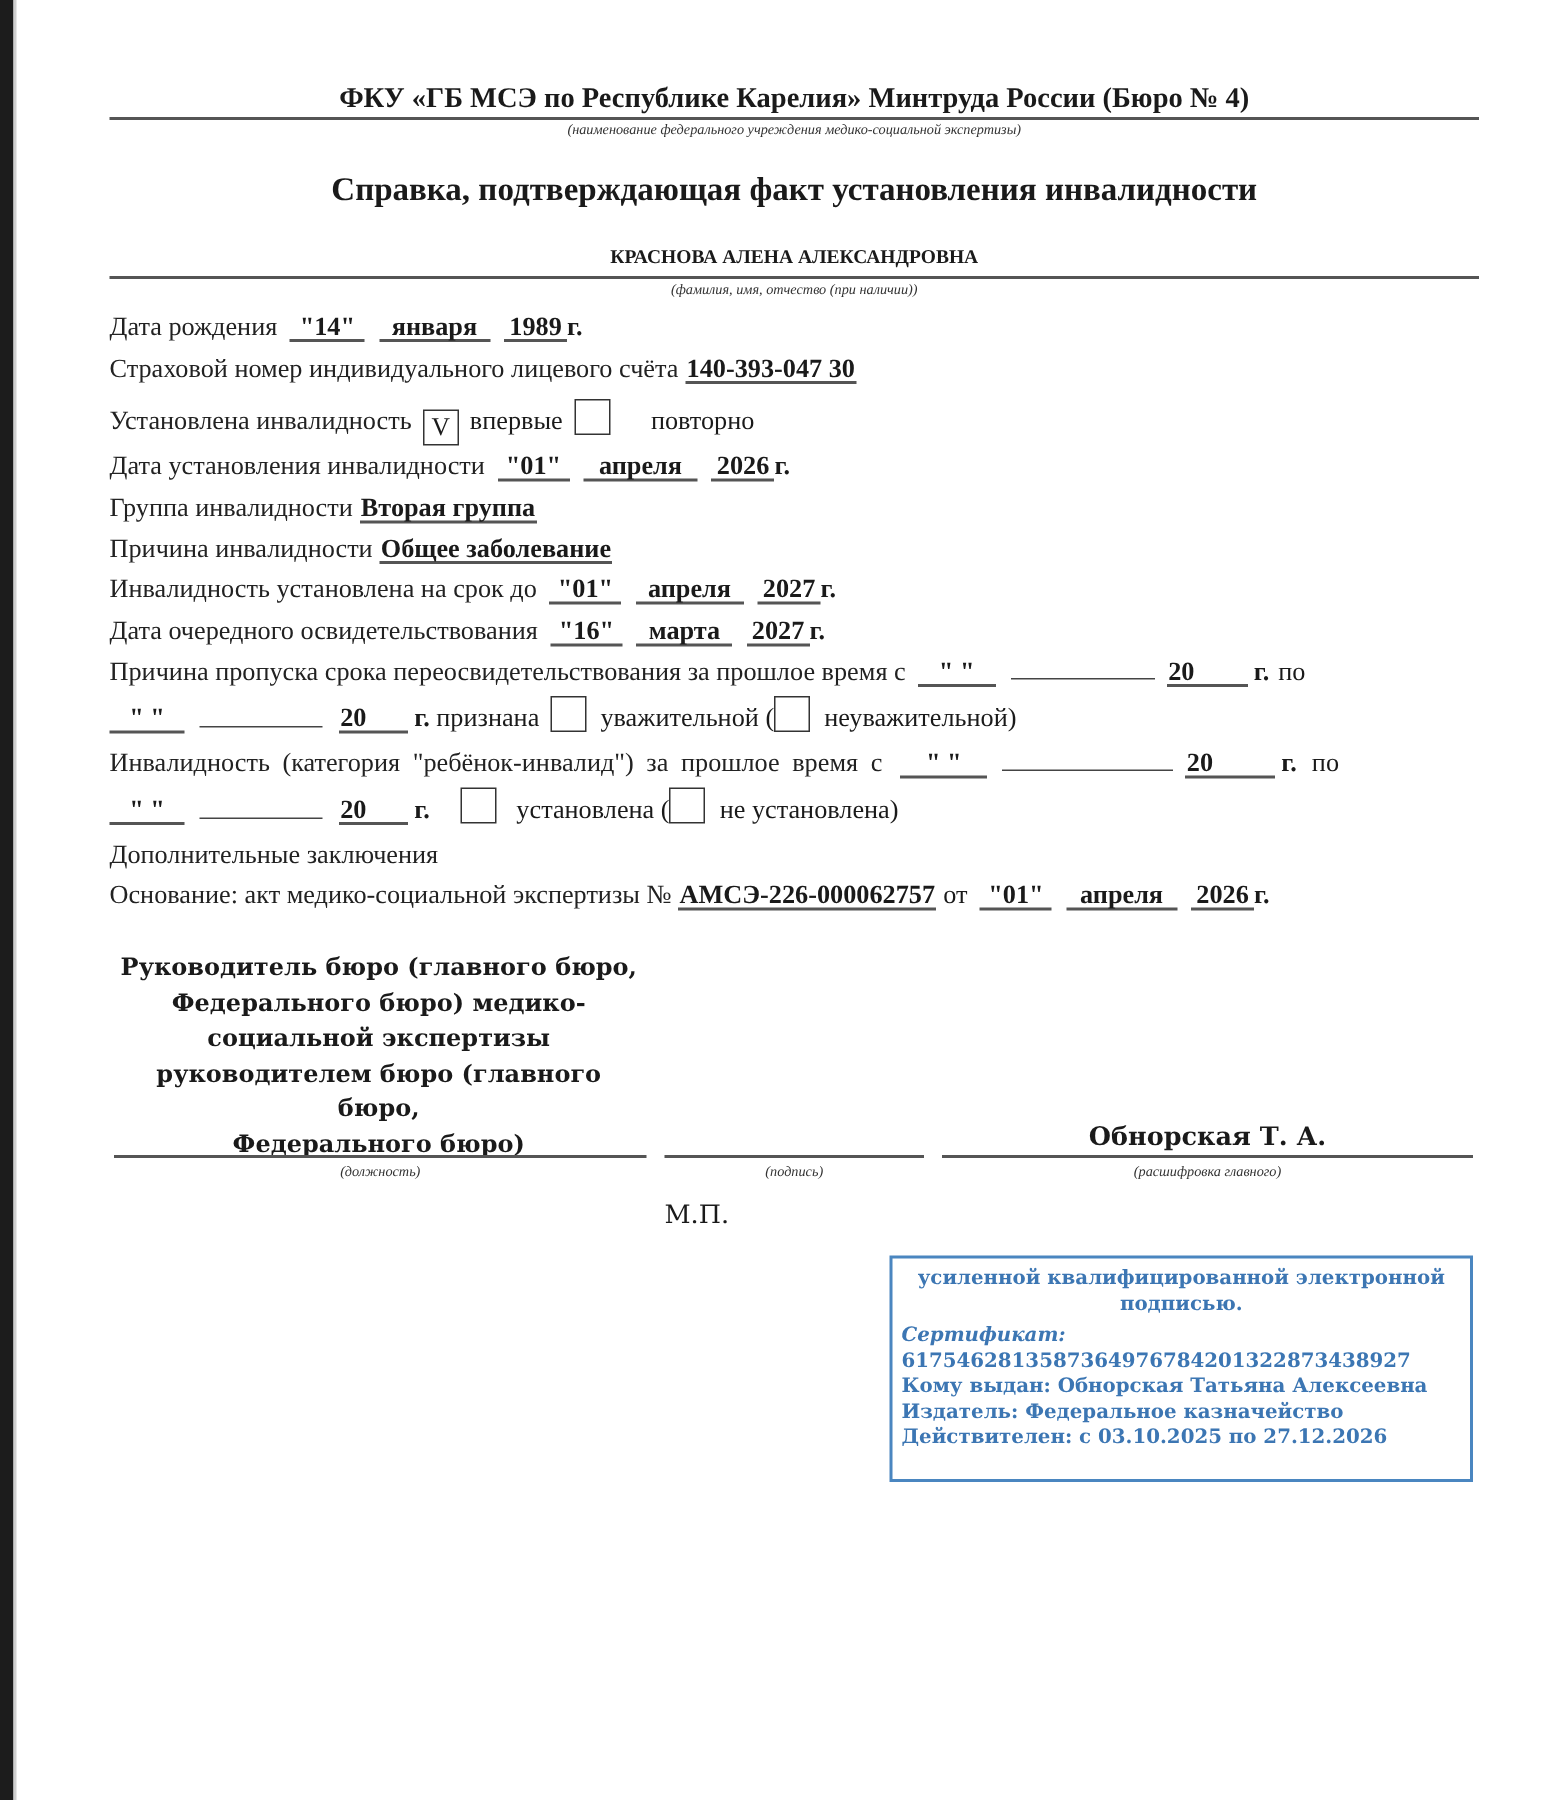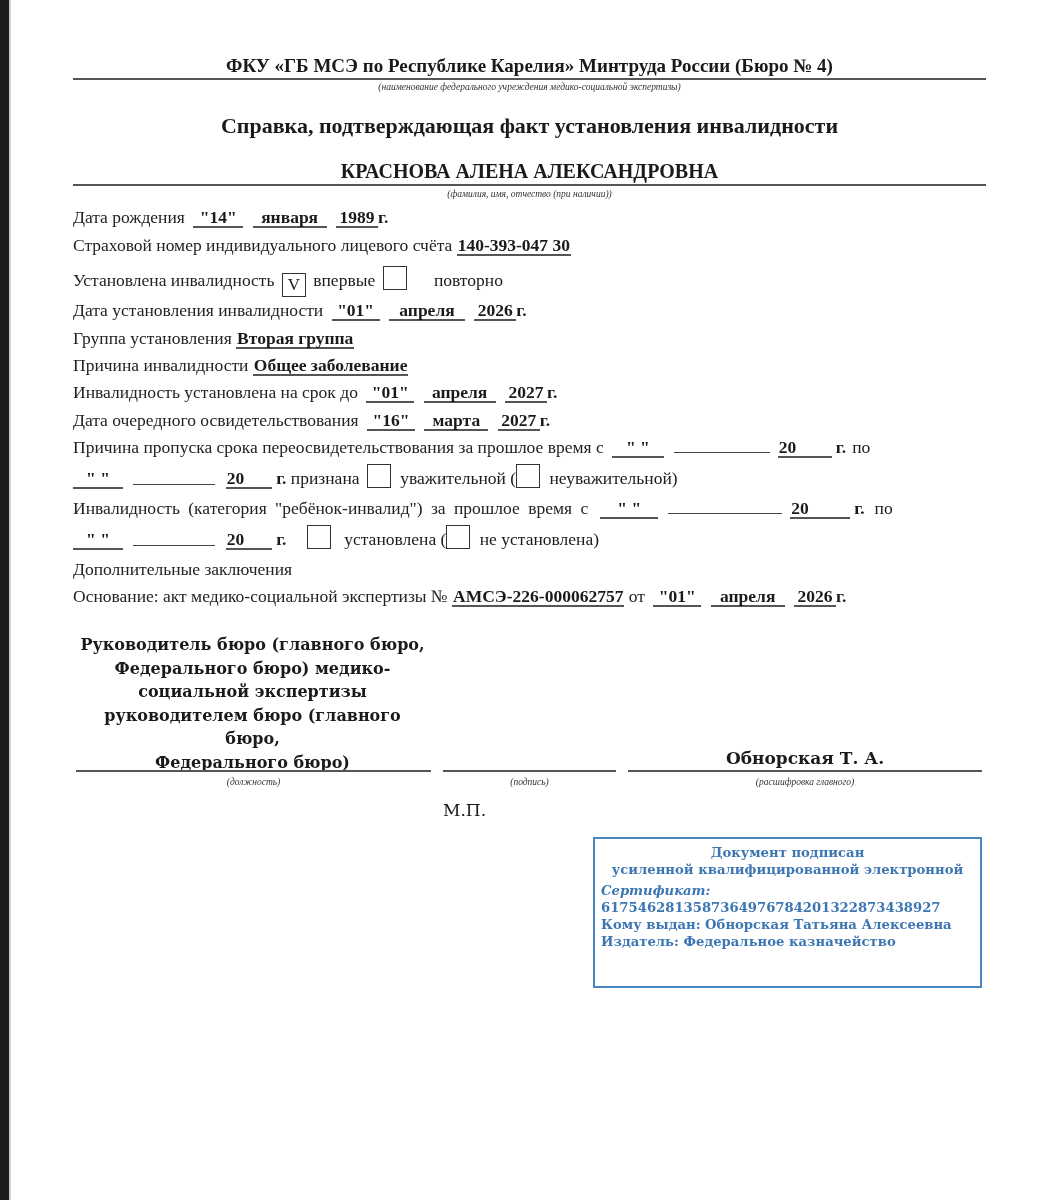--- a/index.html
+++ b/index.html
@@ -22,21 +22,21 @@
   .caption {
     font-family: "Liberation Serif", serif; font-style: italic; font-size: 9.5px; color: #333;
     text-align: center;
   }
   .doc-title {
     left: 73px; width: 913px; top: 113px;
     font-family: "Liberation Serif", serif; font-weight: bold; font-size: 22px; text-align: center;
   }
   .person {
     left: 73px; width: 913px; top: 158px; height: 26px;
-    font-family: "Liberation Serif", serif; font-weight: bold; font-size: 20px; text-align: center;
+    font-family: "Liberation Serif", serif; font-weight: bold; font-size: 13px; text-align: center;
     border-bottom: 2px solid #555; line-height: 26px;
   }
 
   .row {
     position: absolute; left: 73px; font-size: 17.5px; line-height: 22px; white-space: nowrap;
     font-family: "Liberation Serif", serif;
   }
   .row .lbl { color: #222; }
   .u {
     font-weight: bold; display: inline-block; text-align: center;
@@ -104,21 +104,21 @@
 </div>
 
 <div class="row" style="top:299px;">
   <span class="lbl">Дата установления инвалидности</span>
   <span class="u" style="width:46px;margin-left:4px;">"01"</span>
   <span class="u" style="width:74px;margin-left:5px;">апреля</span>
   <span class="u" style="width:40px;margin-left:5px;">2026</span><span class="b">г.</span>
 </div>
 
 <div class="row" style="top:327px;">
-  <span class="lbl">Группа установления</span>
+  <span class="lbl">Группа инвалидности</span>
   <span class="u">Вторая группа</span>
 </div>
 
 <div class="row" style="top:354px;">
   <span class="lbl">Причина инвалидности</span>
   <span class="u">Общее заболевание</span>
 </div>
 
 <div class="row" style="top:381px;">
   <span class="lbl">Инвалидность установлена на срок до</span>
@@ -198,19 +198,20 @@
 <div class="sig-line" style="left:628px;width:354px;top:770px;"></div>
 <div class="sig-name">Обнорская Т. А.</div>
 
 <div class="abs caption" style="left:76px;width:355px;top:777px;">(должность)</div>
 <div class="abs caption" style="left:443px;width:173px;top:777px;">(подпись)</div>
 <div class="abs caption" style="left:628px;width:354px;top:777px;">(расшифровка главного)</div>
 
 <div class="abs mp">М.П.</div>
 
 <div class="stamp">
-  <div class="hd">Документ подписан</div>
   <div class="hd">усиленной квалифицированной электронной</div>
+  <div class="hd">подписью.</div>
   <div class="info">Сертификат:</div>
   <div>617546281358736497678420132287343892​7</div>
   <div>Кому выдан: Обнорская Татьяна Алексеевна</div>
   <div>Издатель: Федеральное казначейство</div>
+  <div>Действителен: с 03.10.2025 по 27.12.2026</div>
 </div>
 
 </body></html>

